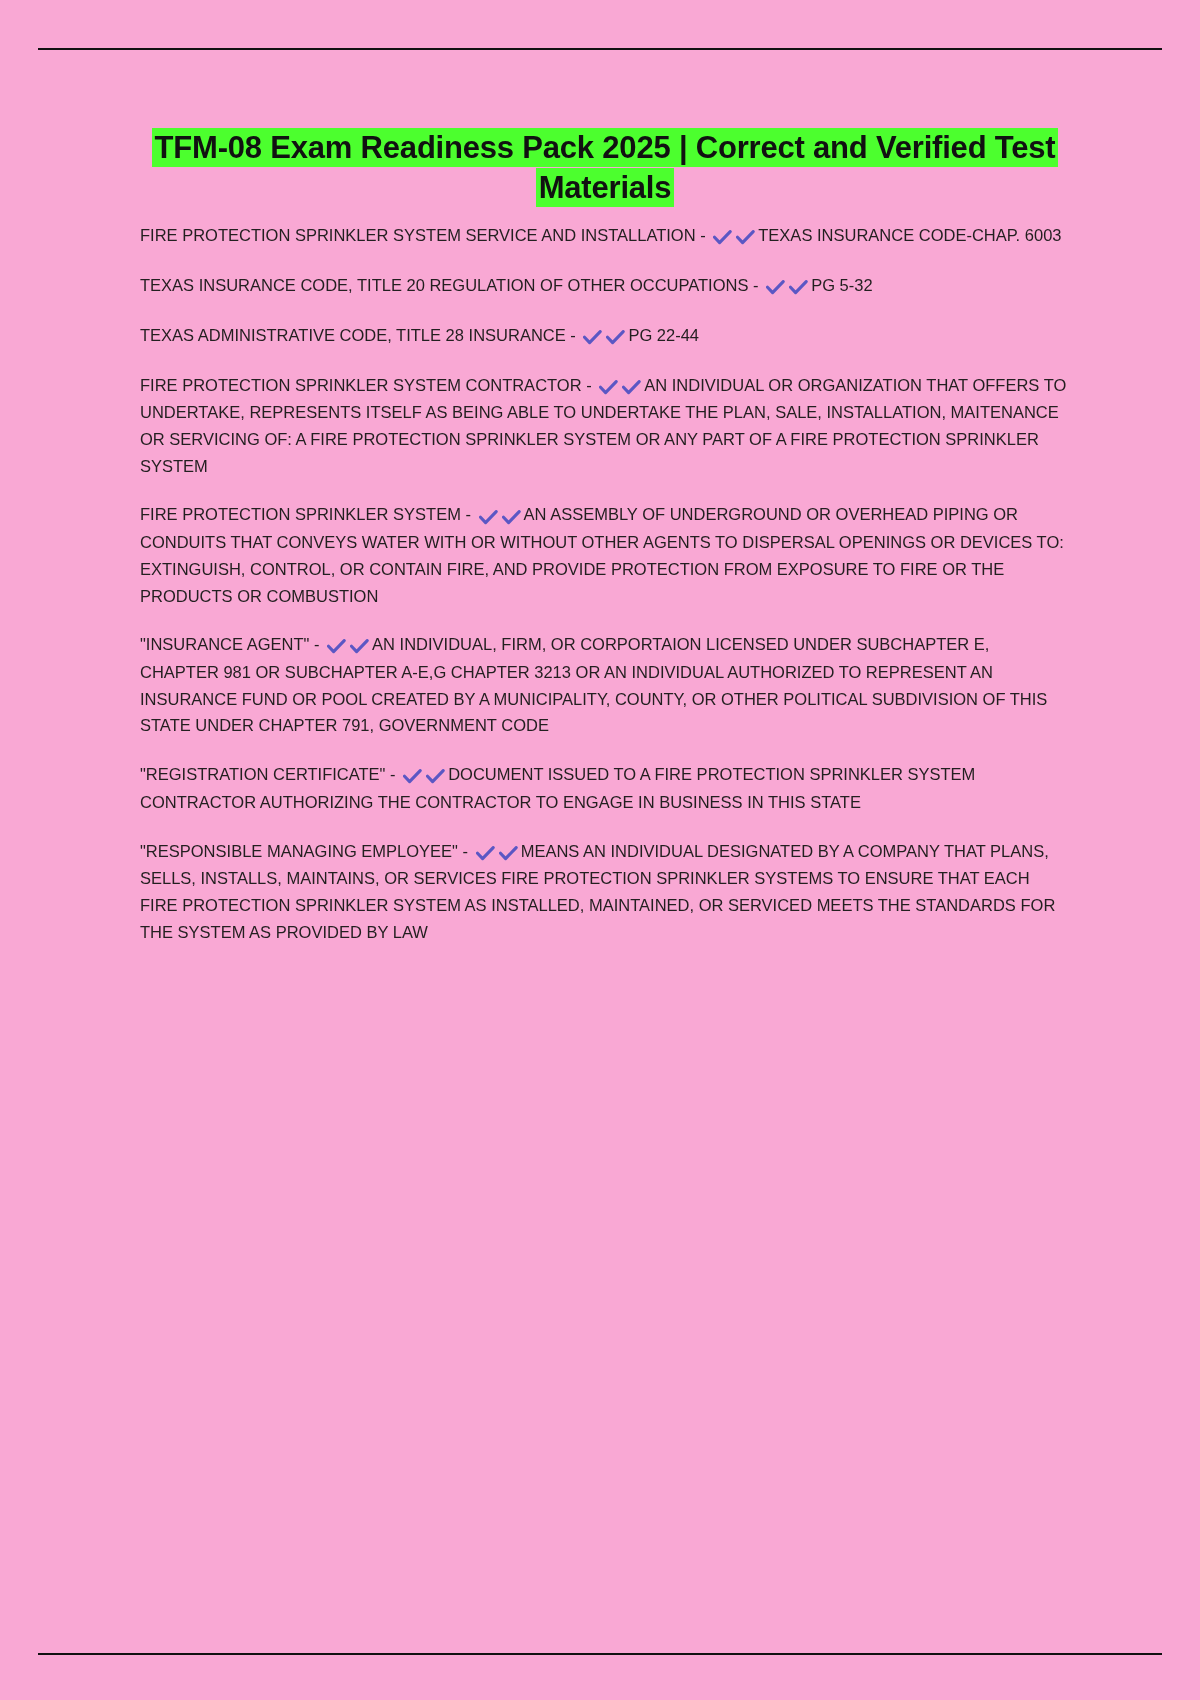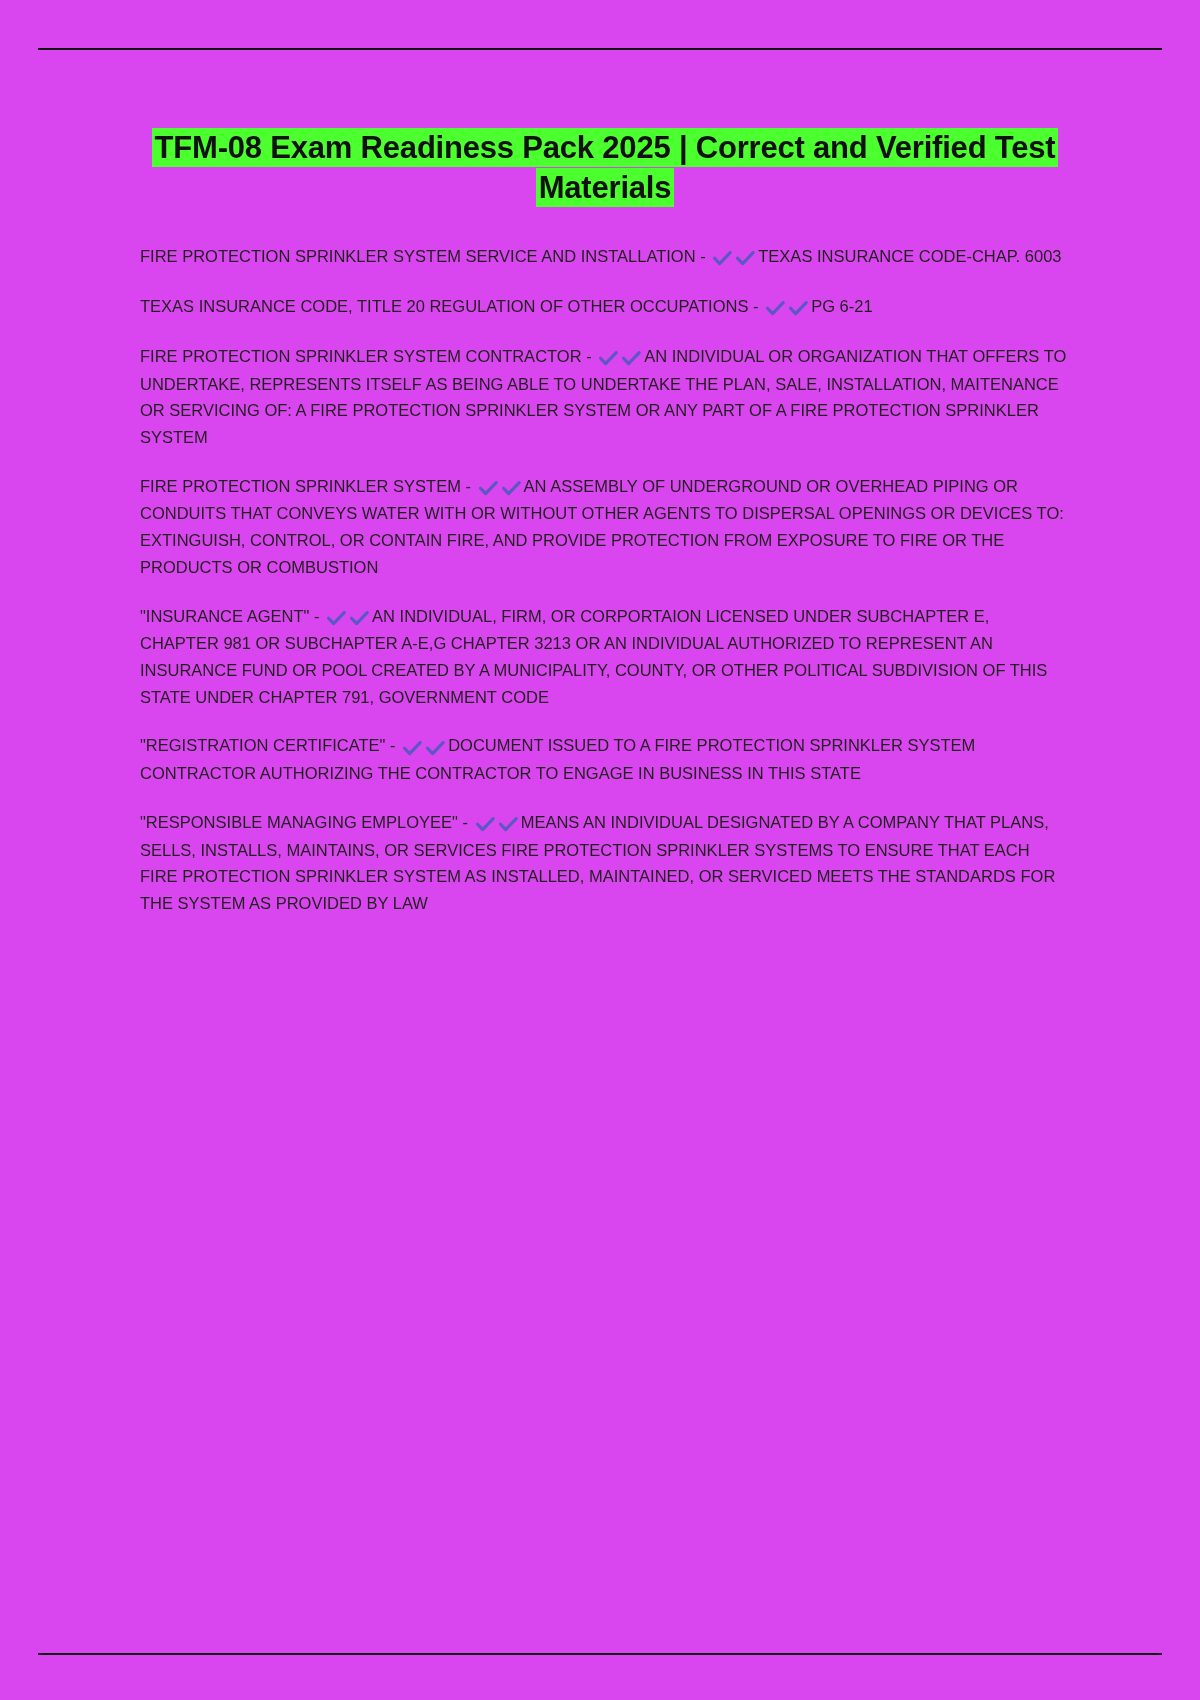--- a/index.html
+++ b/index.html
@@ -13,21 +13,21 @@
     font-family: "Liberation Sans", sans-serif;
     color: #1c1c1c;
     position: relative;
     overflow: hidden;
   }
   .page {
     position: absolute;
     left: 0; top: 0;
     width: 1200px;
     height: 1700px;
-    background: #d946ef;
+    background: #f9a8d4;
   }
   .rule {
     position: absolute;
     left: 38px;
     width: 1124px;
     height: 0;
     border-top: 2px solid #111111;
   }
   .rule-top { top: 48px; }
   .rule-bottom { top: 1653px; }
@@ -49,21 +49,21 @@
     letter-spacing: -0.2px;
   }
   h1.title .hl {
     background: #4cff2e;
     padding: 2px 3px;
     box-decoration-break: clone;
     -webkit-box-decoration-break: clone;
   }
 
   .body-block {
-    margin-top: 36px;
+    margin-top: 15px;
   }
 
   p.para {
     margin: 0 0 22px 0;
     font-size: 16.5px;
     line-height: 1.62;
     color: #231f20;
     text-align: left;
   }
   p.para:last-child { margin-bottom: 0; }
@@ -97,21 +97,26 @@
     <div class="body-block">
         <p class="para"><span>FIRE PROTECTION SPRINKLER SYSTEM SERVICE AND INSTALLATION - </span><span class="ticks"><svg width="19" height="15" viewBox="0 0 19 15" aria-hidden="true">
               <path d="M1.5 7.2 L6.6 12.6 L17.2 1.6" fill="none" stroke="#5b57c4" stroke-width="3.1" stroke-linecap="round" stroke-linejoin="round"></path>
             </svg><svg width="19" height="15" viewBox="0 0 19 15" aria-hidden="true">
               <path d="M1.5 7.2 L6.6 12.6 L17.2 1.6" fill="none" stroke="#5b57c4" stroke-width="3.1" stroke-linecap="round" stroke-linejoin="round"></path>
             </svg></span><span>TEXAS INSURANCE CODE-CHAP. 6003</span></p>
         <p class="para"><span>TEXAS INSURANCE CODE, TITLE 20 REGULATION OF OTHER OCCUPATIONS - </span><span class="ticks"><svg width="19" height="15" viewBox="0 0 19 15" aria-hidden="true">
               <path d="M1.5 7.2 L6.6 12.6 L17.2 1.6" fill="none" stroke="#5b57c4" stroke-width="3.1" stroke-linecap="round" stroke-linejoin="round"></path>
             </svg><svg width="19" height="15" viewBox="0 0 19 15" aria-hidden="true">
               <path d="M1.5 7.2 L6.6 12.6 L17.2 1.6" fill="none" stroke="#5b57c4" stroke-width="3.1" stroke-linecap="round" stroke-linejoin="round"></path>
-            </svg></span><span>PG 6-21</span></p>
+            </svg></span><span>PG 5-32</span></p>
+        <p class="para"><span>TEXAS ADMINISTRATIVE CODE, TITLE 28 INSURANCE - </span><span class="ticks"><svg width="19" height="15" viewBox="0 0 19 15" aria-hidden="true">
+              <path d="M1.5 7.2 L6.6 12.6 L17.2 1.6" fill="none" stroke="#5b57c4" stroke-width="3.1" stroke-linecap="round" stroke-linejoin="round"></path>
+            </svg><svg width="19" height="15" viewBox="0 0 19 15" aria-hidden="true">
+              <path d="M1.5 7.2 L6.6 12.6 L17.2 1.6" fill="none" stroke="#5b57c4" stroke-width="3.1" stroke-linecap="round" stroke-linejoin="round"></path>
+            </svg></span><span>PG 22-44</span></p>
         <p class="para"><span>FIRE PROTECTION SPRINKLER SYSTEM CONTRACTOR - </span><span class="ticks"><svg width="19" height="15" viewBox="0 0 19 15" aria-hidden="true">
               <path d="M1.5 7.2 L6.6 12.6 L17.2 1.6" fill="none" stroke="#5b57c4" stroke-width="3.1" stroke-linecap="round" stroke-linejoin="round"></path>
             </svg><svg width="19" height="15" viewBox="0 0 19 15" aria-hidden="true">
               <path d="M1.5 7.2 L6.6 12.6 L17.2 1.6" fill="none" stroke="#5b57c4" stroke-width="3.1" stroke-linecap="round" stroke-linejoin="round"></path>
             </svg></span><span>AN INDIVIDUAL OR ORGANIZATION THAT OFFERS TO UNDERTAKE, REPRESENTS ITSELF AS BEING ABLE TO UNDERTAKE THE PLAN, SALE, INSTALLATION, MAITENANCE OR SERVICING OF: A FIRE PROTECTION SPRINKLER SYSTEM OR ANY PART OF A FIRE PROTECTION SPRINKLER SYSTEM</span></p>
         <p class="para"><span>FIRE PROTECTION SPRINKLER SYSTEM - </span><span class="ticks"><svg width="19" height="15" viewBox="0 0 19 15" aria-hidden="true">
               <path d="M1.5 7.2 L6.6 12.6 L17.2 1.6" fill="none" stroke="#5b57c4" stroke-width="3.1" stroke-linecap="round" stroke-linejoin="round"></path>
             </svg><svg width="19" height="15" viewBox="0 0 19 15" aria-hidden="true">
               <path d="M1.5 7.2 L6.6 12.6 L17.2 1.6" fill="none" stroke="#5b57c4" stroke-width="3.1" stroke-linecap="round" stroke-linejoin="round"></path>
             </svg></span><span>AN ASSEMBLY OF UNDERGROUND OR OVERHEAD PIPING OR CONDUITS THAT CONVEYS WATER WITH OR WITHOUT OTHER AGENTS TO DISPERSAL OPENINGS OR DEVICES TO: EXTINGUISH, CONTROL, OR CONTAIN FIRE, AND PROVIDE PROTECTION FROM EXPOSURE TO FIRE OR THE PRODUCTS OR COMBUSTION</span></p>

